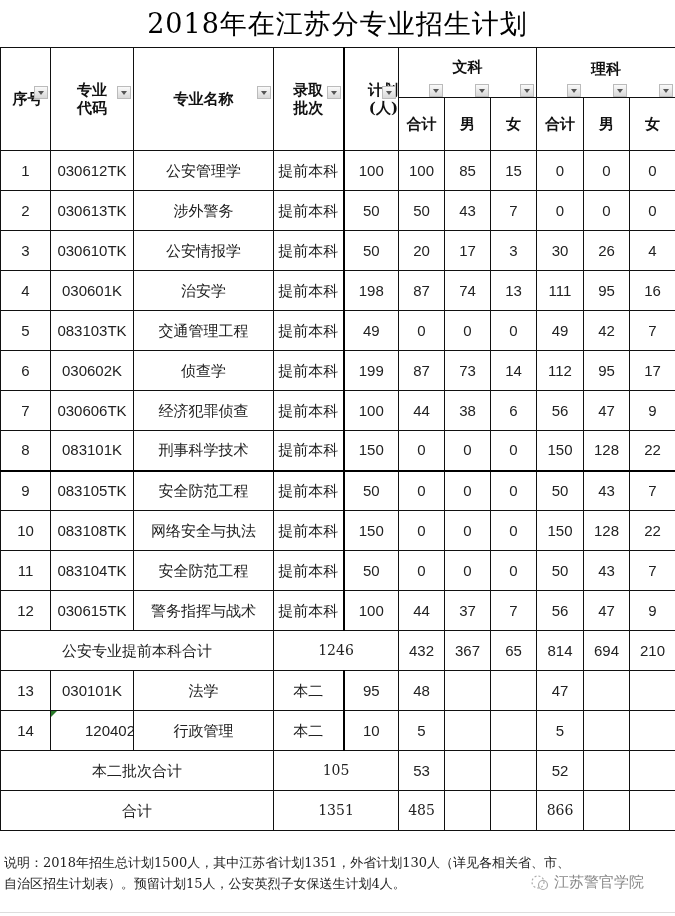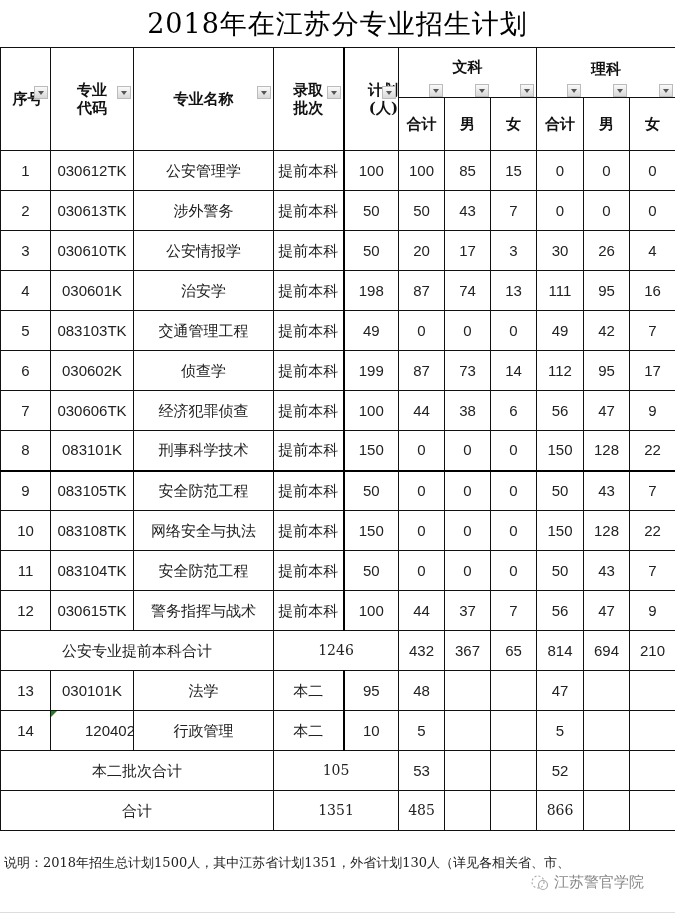--- a/index.html
+++ b/index.html
@@ -298,20 +298,21 @@
       <td class="num"></td>
       <td class="num" style="font-family:'DejaVu Serif',serif;font-size:14px;">866</td>
       <td class="num"></td>
       <td class="num"></td>
     </tr>
   </tbody>
 </table>
 
 <div class="note">
   <div>说明：2018年招生总计划1500人，其中江苏省计划1351，外省计划130人（详见各相关省、市、</div>
+  <div>自治区招生计划表）。预留计划15人，公安英烈子女保送生计划4人。</div>
 </div>
 
 <div class="watermark">
   <svg class="wm-icon" viewBox="0 0 20 18">
     <circle cx="8" cy="8" r="6" fill="none" stroke="#aaa" stroke-width="1.2" stroke-dasharray="2 2"></circle>
     <circle cx="13" cy="11" r="4.5" fill="none" stroke="#aaa" stroke-width="1.2"></circle>
   </svg>
   <span>江苏警官学院</span>
 </div>
 

